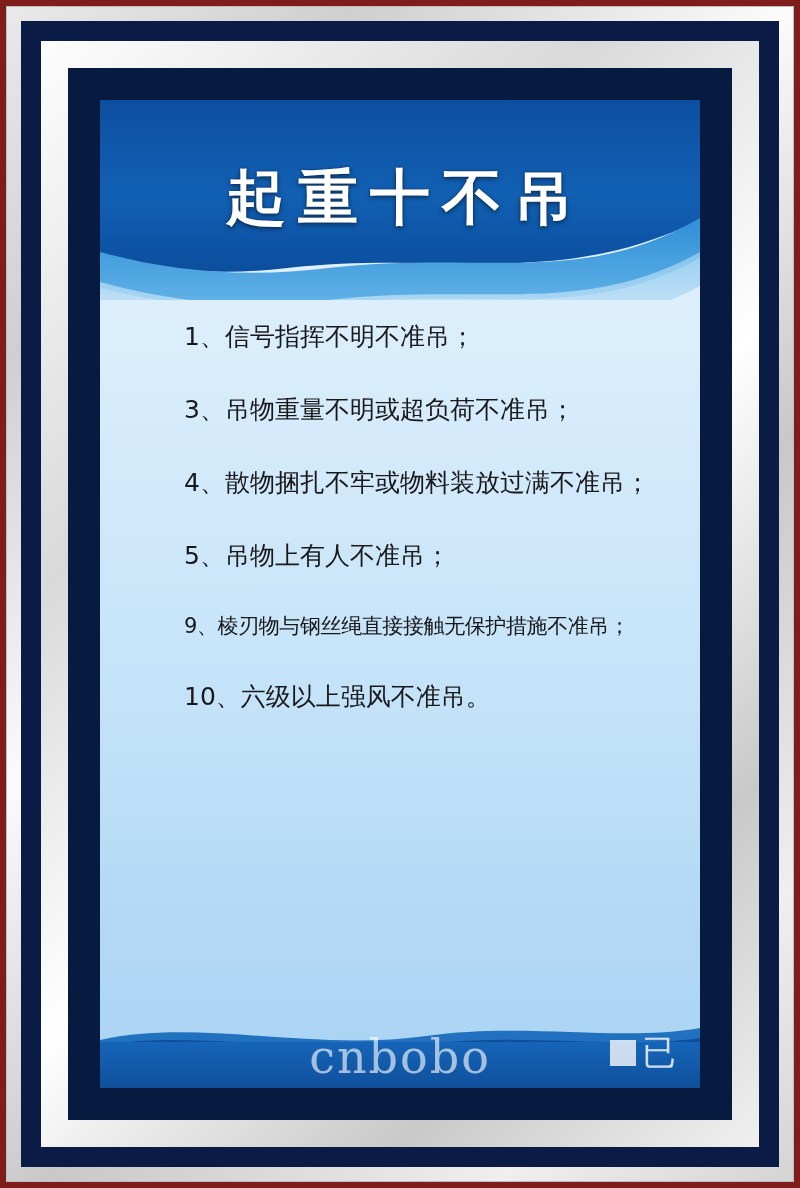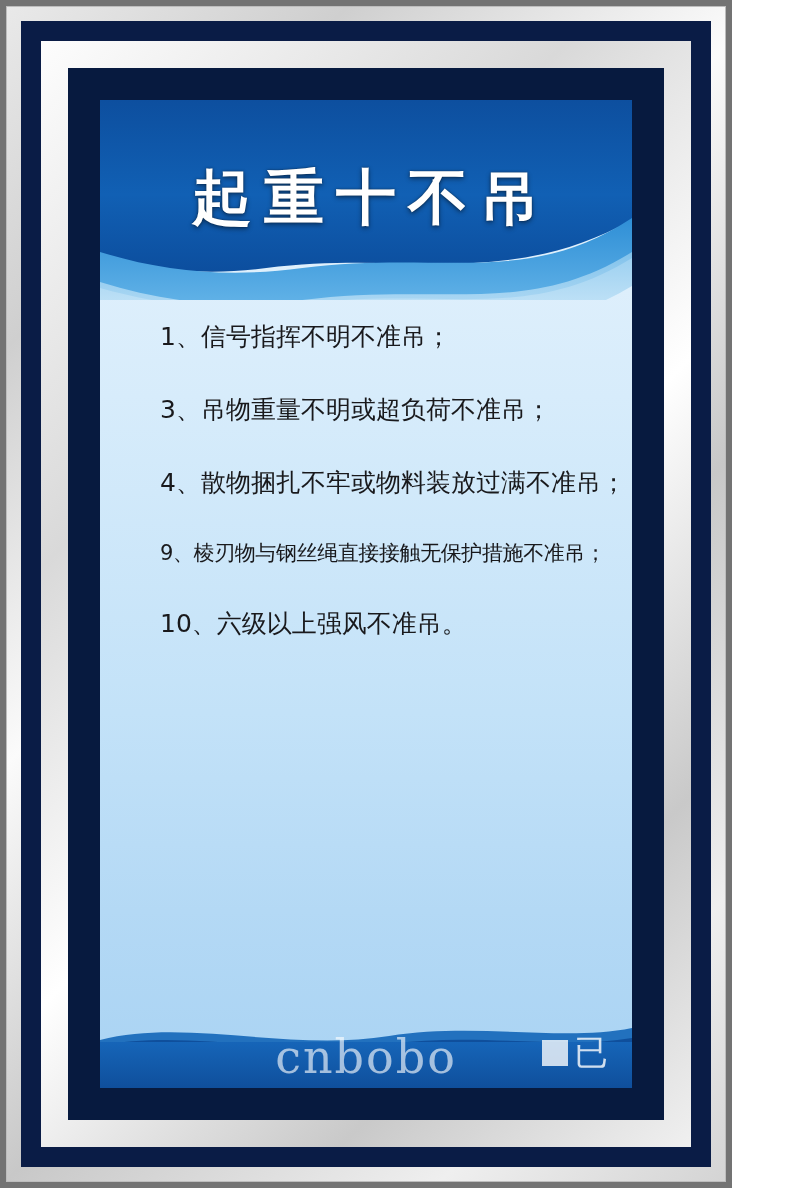--- a/index.html
+++ b/index.html
@@ -10,23 +10,23 @@
   body {
     width: 800px;
     height: 1188px;
     overflow: hidden;
     font-family: "DejaVu Sans", "Liberation Sans", sans-serif;
   }
 
   
   .poster-wrap {
     position: relative;
-    width: 732px;
+    width: 800px;
     height: 1188px;
-    background: #737373;
+    background: #7f1d1d;
     box-sizing: border-box;
   }
 
   
   .frame-outer {
     position: absolute;
     left: 6px;
     top: 6px;
     right: 6px;
     bottom: 6px;
@@ -103,21 +103,21 @@
     text-shadow: 0 2px 5px rgba(0,0,0,0.45), 0 0 2px rgba(0,0,0,0.5);
     z-index: 3;
   }
 
   
   .list {
     position: absolute;
     left: 0;
     top: 222px;
     width: 100%;
-    padding: 0 54px 0 60px;
+    padding: 0 54px 0 84px;
     box-sizing: border-box;
   }
   .rule {
     color: #19191c;
     font-size: 25px;
     line-height: 1.2;
     margin-bottom: 43px;
     white-space: nowrap;
     font-family: "DejaVu Sans", "Liberation Sans", sans-serif;
   }
@@ -216,20 +216,21 @@
                 <path d="M0,152 C90,172 180,178 280,168 C470,150 590,188 736,118 L736,158 C590,224 470,186 280,204 C180,214 90,206 0,188 Z" fill="url(#gmid)"></path>
                 <path d="M0,182 C90,202 180,210 280,200 C470,182 590,218 736,152 L736,186 C590,250 470,214 280,232 C180,242 90,234 0,216 Z" fill="url(#glight)" opacity="0.85"></path>
               </svg>
               <div class="title">起重十不吊</div>
             </div>
 
             <div class="list">
               <div class="rule">1、信号指挥不明不准吊；</div>
               <div class="rule">3、吊物重量不明或超负荷不准吊；</div>
               <div class="rule">4、散物捆扎不牢或物料装放过满不准吊；</div>
+              <div class="rule">5、吊物上有人不准吊；</div>
               <div class="rule small">9、棱刃物与钢丝绳直接接触无保护措施不准吊；</div>
               <div class="rule">10、六级以上强风不准吊。</div>
             </div>
 
             <div class="blur-block" style="left:186px; top:958px; width:96px; height:26px;"></div>
             <div class="blur-block" style="left:300px; top:962px; width:120px; height:24px;"></div>
 
             <svg class="footer-wave" viewBox="0 0 736 40" preserveAspectRatio="none">
               <path d="M0,28 C120,6 260,40 400,24 C520,10 640,30 736,16 L736,40 L0,40 Z" fill="#1a6cbb" opacity="0.95"></path>
               <path d="M0,34 C120,16 260,46 400,32 C520,20 640,38 736,26 L736,40 L0,40 Z" fill="#0f4f9c"></path>

